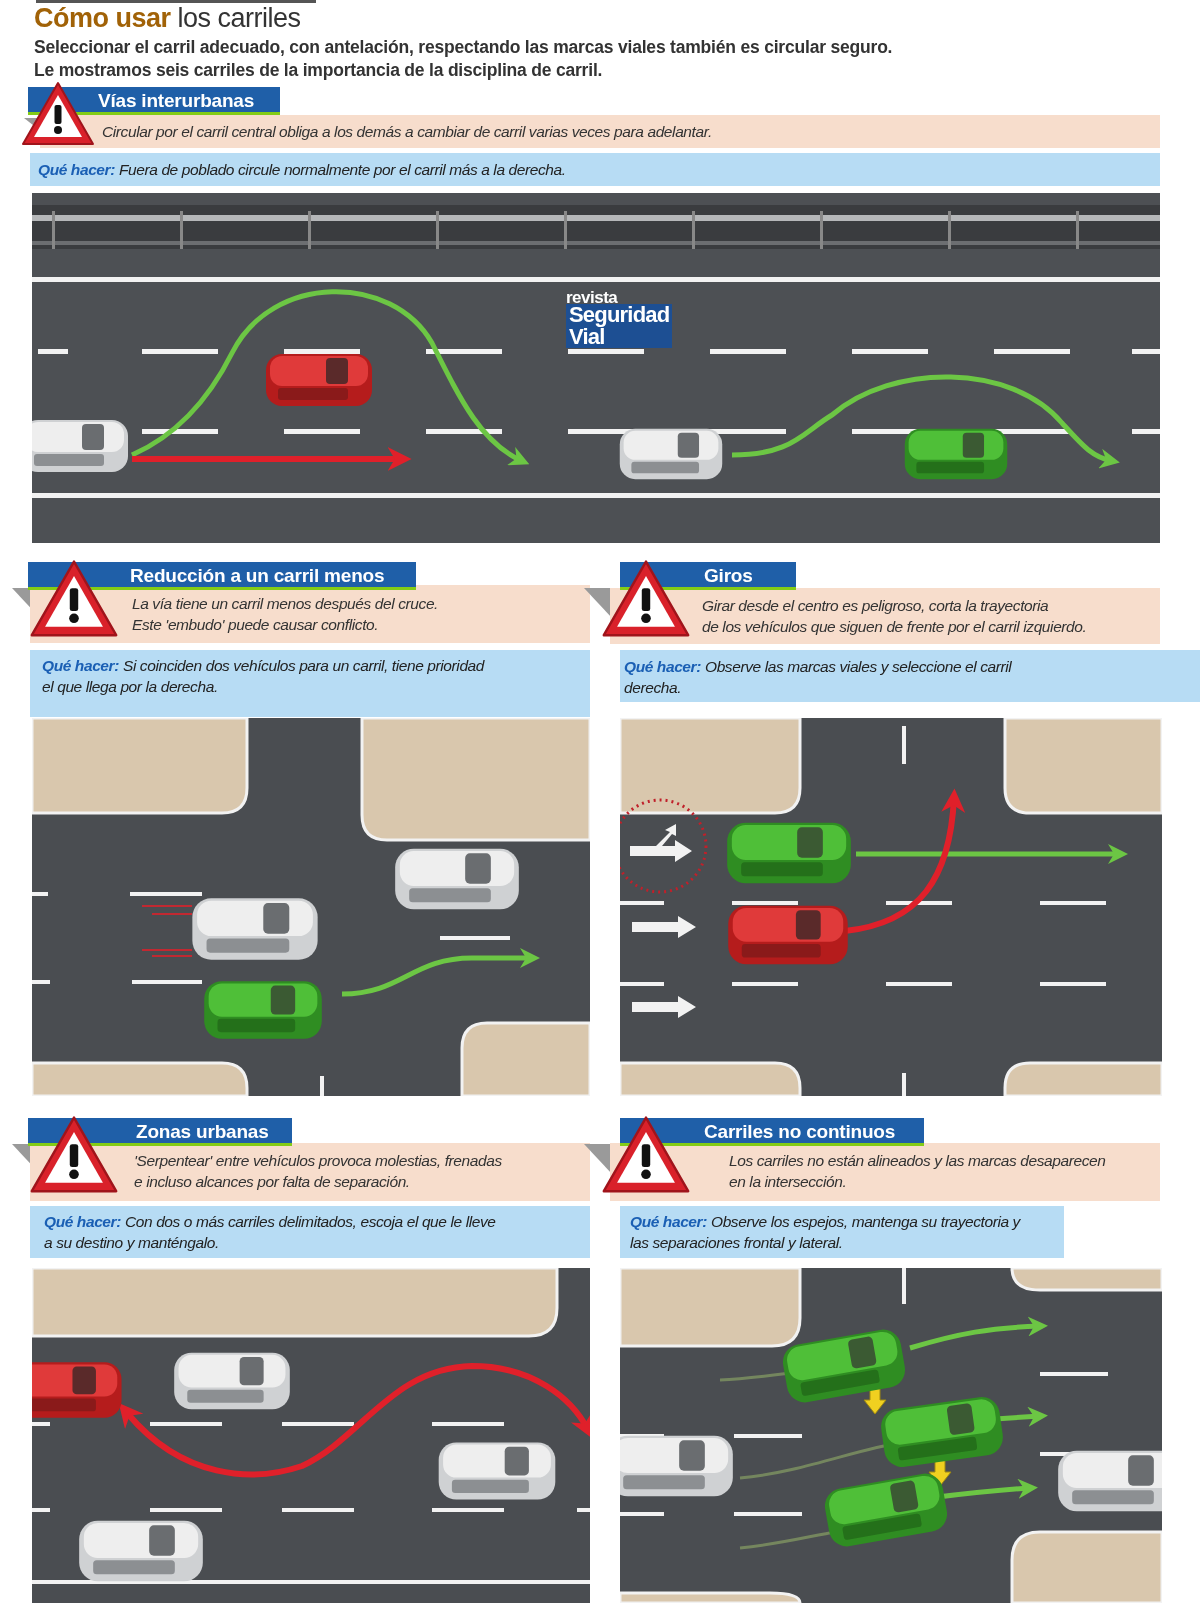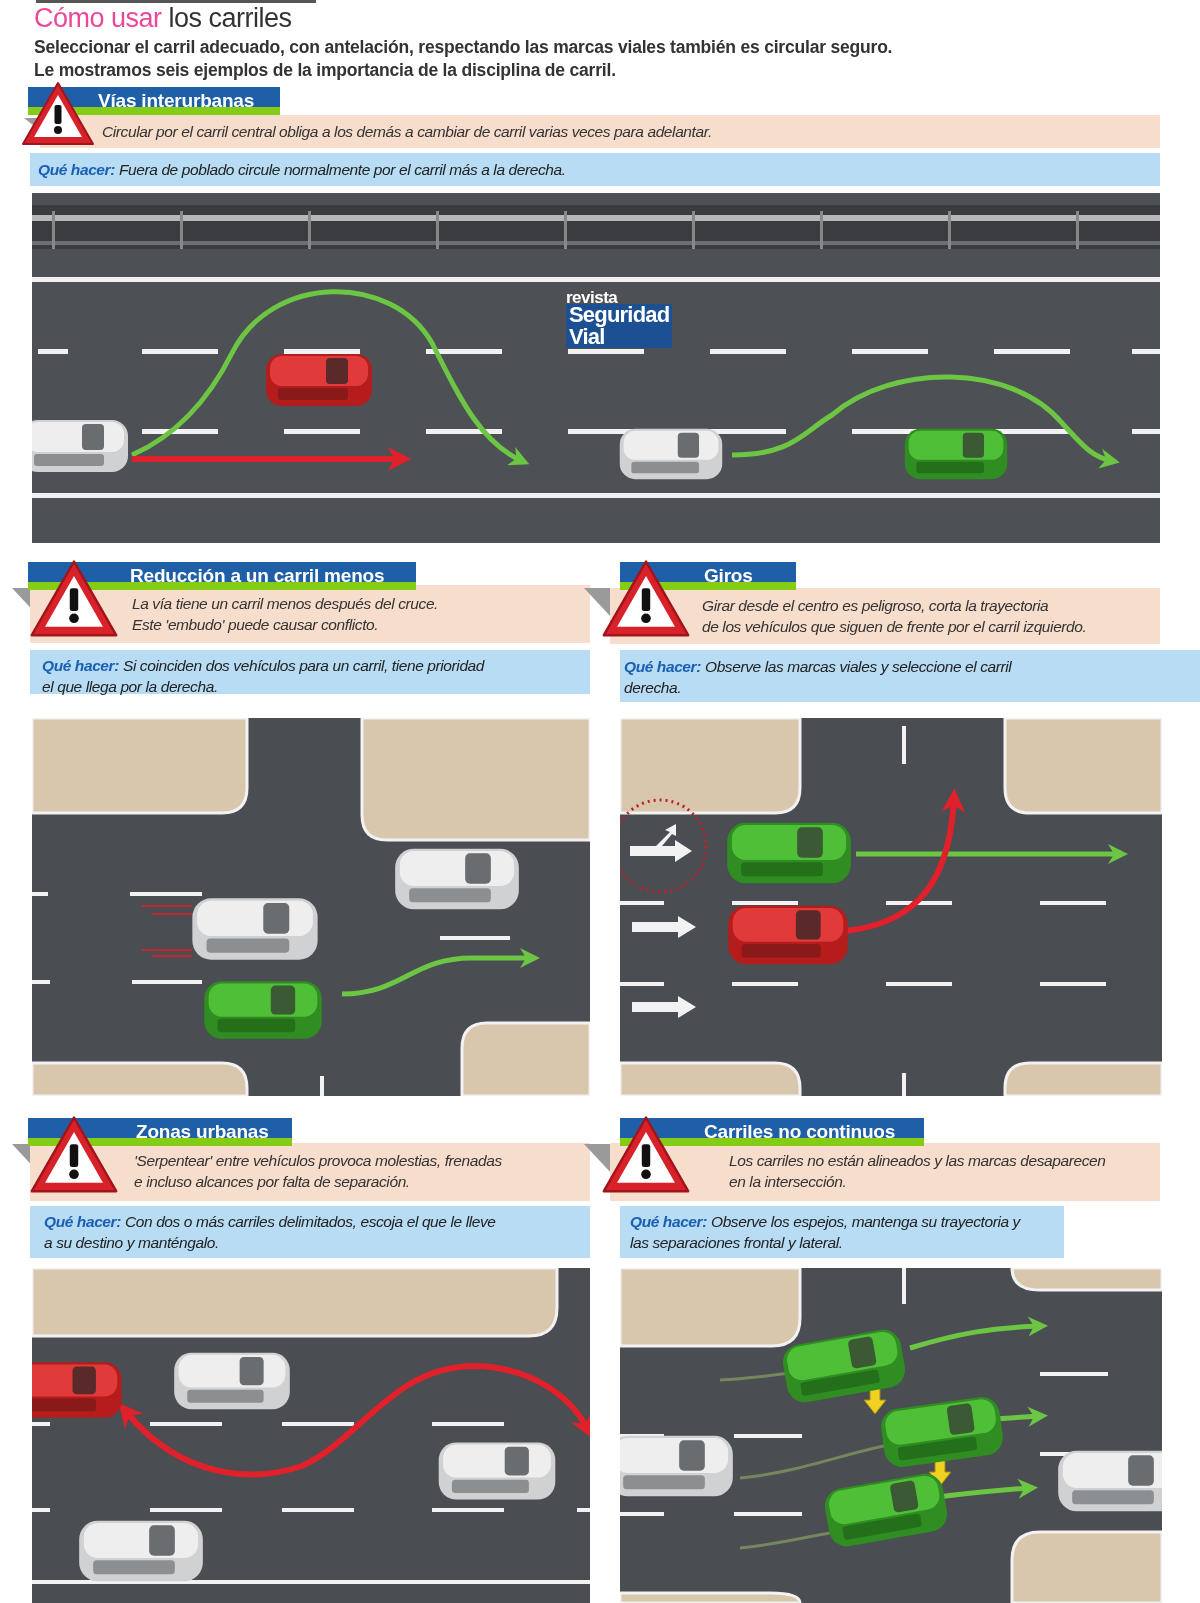--- a/index.html
+++ b/index.html
@@ -1,26 +1,26 @@
 <!DOCTYPE html>
 <html><head>
 <meta charset="utf-8">
 <style>
   * { box-sizing: border-box; margin: 0; padding: 0; }
   html, body { width: 1200px; height: 1603px; background: #ffffff; overflow: hidden; }
   body { position: relative; font-family: "Liberation Sans", "DejaVu Sans", sans-serif; color: #222; }
 
   .topline { position: absolute; left: 36px; top: 0; width: 280px; height: 3px; background: #555; }
   .title { position: absolute; left: 34px; top: 2px; font-size: 27px; line-height: 32px; letter-spacing: -0.5px; }
-  .title b { font-weight: normal; color: #ec4899; }
+  .title b { font-weight: bold; color: #a16207; }
   .title span.light { font-weight: normal; color: #333; }
   .subtitle { position: absolute; left: 34px; top: 36px; font-size: 17.5px; line-height: 23px; color: #333; font-weight: bold; letter-spacing: -0.2px; }
 
   .panel { position: absolute; }
-  .hdr { position: absolute; background: #1f5fa8; color: #fff; font-weight: bold; font-size: 19px; line-height: 28px; height: 28px; padding-left: 70px; padding-right: 10px; border-bottom: 8px solid #84cc16; letter-spacing: -0.2px; }
+  .hdr { position: absolute; background: #1f5fa8; color: #fff; font-weight: bold; font-size: 19px; line-height: 28px; height: 28px; padding-left: 70px; padding-right: 10px; border-bottom: 3px solid #84cc16; letter-spacing: -0.2px; }
   .warn { position: absolute; background: #f7ddcc; font-style: italic; font-size: 15.5px; line-height: 21px; color: #333; letter-spacing: -0.4px; }
   .todo { position: absolute; background: #b7dcf4; font-style: italic; font-size: 15.5px; line-height: 21px; color: #222; letter-spacing: -0.4px; }
   .todo .lbl { color: #1a5fb4; font-weight: bold; margin-right: 4px; }
   .flap { position: absolute; width: 0; height: 0; border-style: solid; }
 
   .tri { position: absolute; width: 76px; height: 68px; }
 
   .scene { position: absolute; background: #4a4d51; overflow: hidden; }
   .svgfill { position: absolute; left: 0; top: 0; width: 100%; height: 100%; }
 
@@ -69,21 +69,21 @@
   </defs>
 </svg>
 
 <div class="topline"></div>
 <div class="title">
   <b>Cómo usar</b>
   <span class="light">los carriles</span>
 </div>
 <div class="subtitle">
   <div>Seleccionar el carril adecuado, con antelación, respectando las marcas viales también es circular seguro.</div>
-  <div>Le mostramos seis ejemplos de la importancia de la disciplina de carril.</div>
+  <div>Le mostramos seis carriles de la importancia de la disciplina de carril.</div>
 </div>
 
 <div class="panel">
   <div class="flap" style="left:24px;top:118px;border-width:0 28px 22px 0;border-color:transparent #9a9a9a transparent transparent;"></div>
   <div class="warn" style="left:40px;top:115px;width:1120px;height:33px;padding:6px 0 0 62px;">
     <span>Circular por el carril central obliga a los demás a cambiar de carril varias veces para adelantar.</span>
   </div>
   <div class="hdr" style="left:28px;top:87px;width:252px;">
     <span>Vías interurbanas</span>
   </div>
@@ -160,21 +160,21 @@
   <div class="warn" style="left:30px;top:585px;width:560px;height:58px;padding:8px 0 0 102px;">
     <div>La vía tiene un carril menos después del cruce.</div>
     <div>Este 'embudo' puede causar conflicto.</div>
   </div>
   <div class="hdr" style="left:28px;top:562px;width:388px;padding-left:102px;">
     <span>Reducción a un carril menos</span>
   </div>
   <svg class="tri" style="left:28px;top:558px;width:92px;height:82px;">
       <use href="#warnTri"></use>
     </svg>
-  <div class="todo" style="left:30px;top:650px;width:560px;height:44px;padding:5px 0 0 12px;">
+  <div class="todo" style="left:30px;top:650px;width:560px;height:67px;padding:5px 0 0 12px;">
     <div><span class="lbl">Qué hacer:</span><span>Si coinciden dos vehículos para un carril, tiene prioridad</span></div>
     <div>el que llega por la derecha.</div>
   </div>
 
   <div class="scene" style="left:32px;top:718px;width:558px;height:378px;">
     <svg class="svgfill" viewBox="0 0 558 378" preserveAspectRatio="none">
       <rect width="558" height="378" fill="#4a4d51"></rect>
       <path d="M0,0 H215 V70 Q215,95 190,95 H0 Z" fill="#d9c7ad" stroke="#f2f2f2" stroke-width="3"></path>
       <path d="M330,0 H558 V122 H355 Q330,122 330,97 Z" fill="#d9c7ad" stroke="#f2f2f2" stroke-width="3"></path>
       <path d="M0,345 H190 Q215,345 215,370 V378 H0 Z" fill="#d9c7ad" stroke="#f2f2f2" stroke-width="3"></path>

